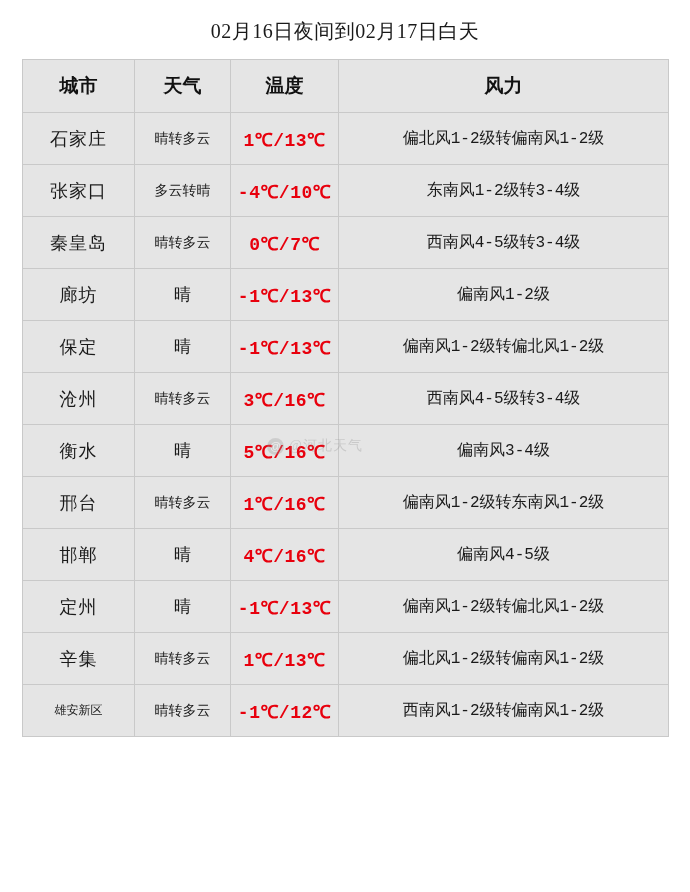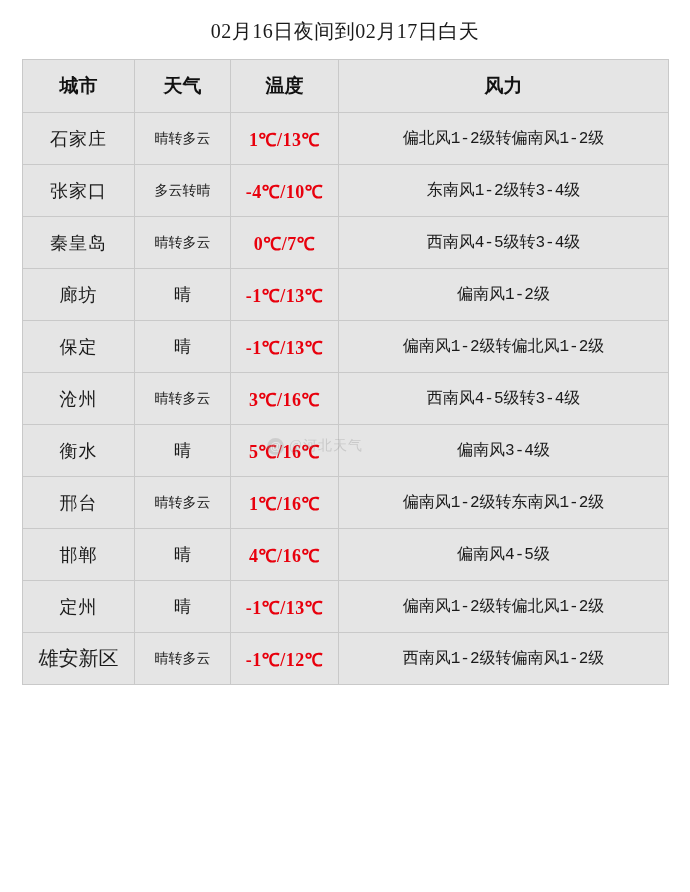--- a/index.html
+++ b/index.html
@@ -60,37 +60,37 @@
   col.c-temp { width: 108px; }
   col.c-wind { width: 330px; }
 
   .city {
     font-size: 18px;
     color: #1a1a1a;
     font-family: "Liberation Serif", serif;
     letter-spacing: 1px;
   }
   .city.small {
-    font-size: 20px;
+    font-size: 12px;
     letter-spacing: 0;
     margin-top: 36px;
   }
   .weather-cell {
     font-size: 14px;
     color: #1a1a1a;
     font-family: "Liberation Serif", serif;
   }
   .weather-cell.wide {
     font-size: 17px;
   }
   .temp {
     font-size: 18px;
     font-weight: bold;
     color: #e8000d;
-    font-family: Liberation Serif, serif;
+    font-family: Liberation Mono, monospace;
     letter-spacing: 0.5px;
   }
   .wind {
     font-size: 16px;
     color: #1a1a1a;
     font-family: Liberation Mono, monospace;
   }
 
   
   .watermark {
@@ -199,20 +199,26 @@
           <td class="temp">4℃/16℃</td>
           <td class="wind">偏南风4-5级</td>
         </tr>
         <tr>
           <td class="city">定州</td>
           <td class="weather-cell wide">晴</td>
           <td class="temp">-1℃/13℃</td>
           <td class="wind">偏南风1-2级转偏北风1-2级</td>
         </tr>
         <tr>
+          <td class="city">辛集</td>
+          <td class="weather-cell">晴转多云</td>
+          <td class="temp">1℃/13℃</td>
+          <td class="wind">偏北风1-2级转偏南风1-2级</td>
+        </tr>
+        <tr>
           <td class="city small">雄安新区</td>
           <td class="weather-cell">晴转多云</td>
           <td class="temp">-1℃/12℃</td>
           <td class="wind">西南风1-2级转偏南风1-2级</td>
         </tr>
       </tbody>
     </table>
   </div>
 
   <div class="watermark">

